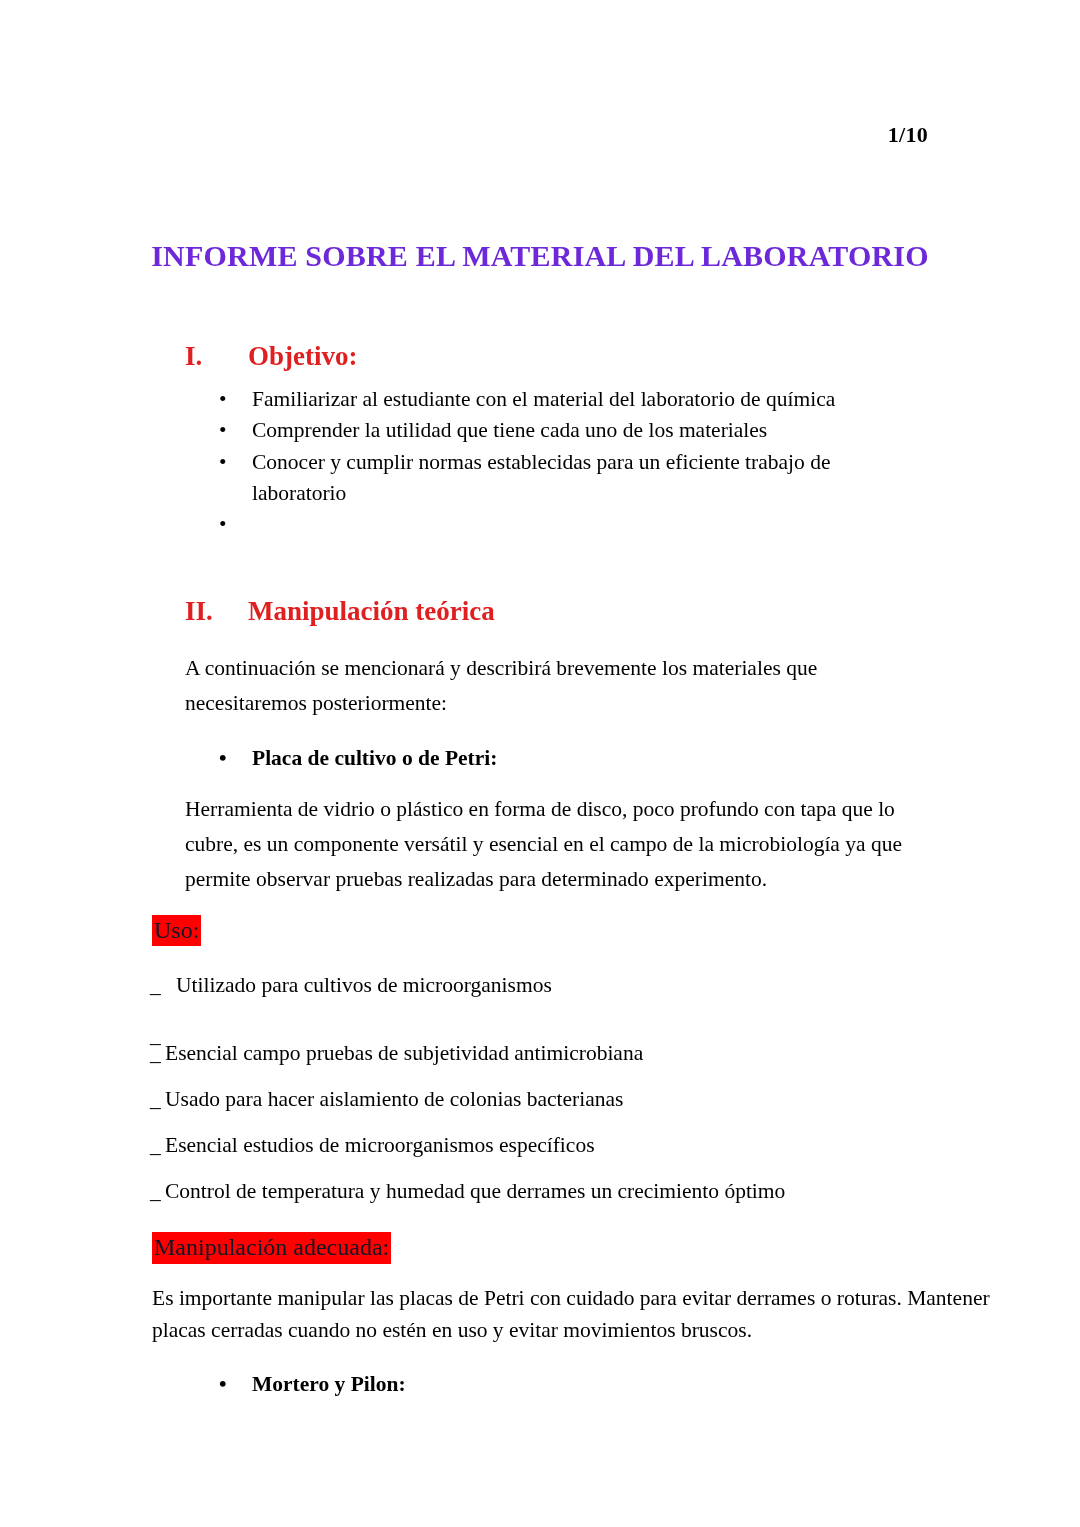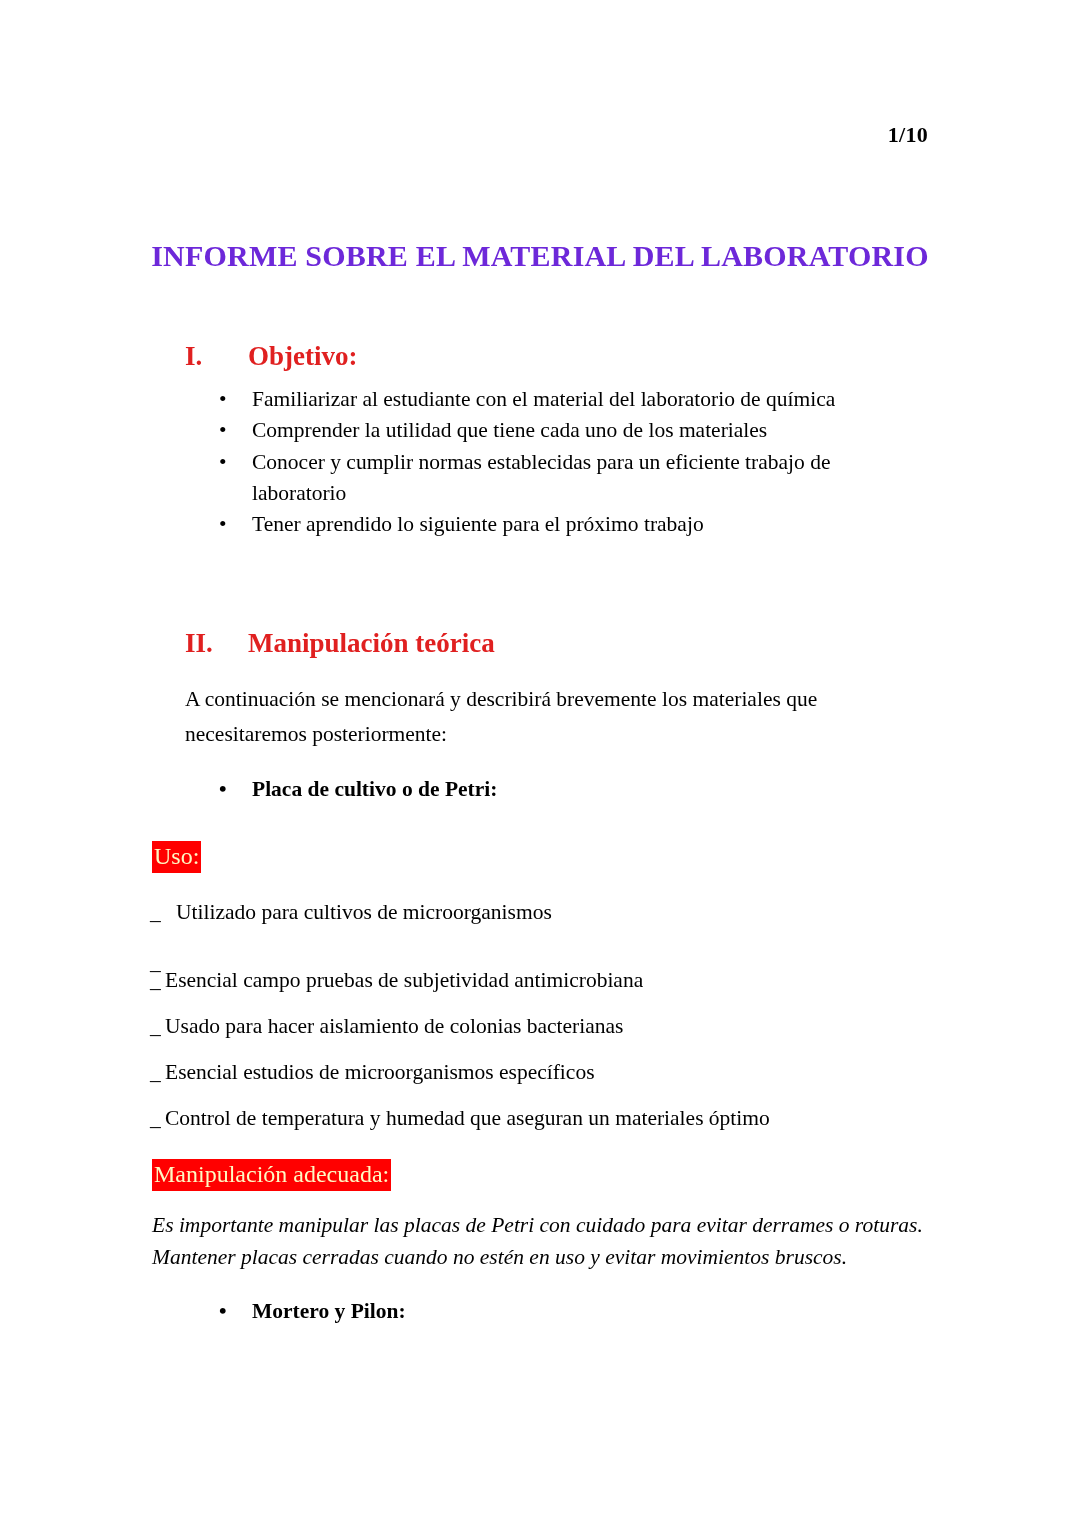--- a/index.html
+++ b/index.html
@@ -107,33 +107,32 @@
     line-height: 1.62;
     margin: 0;
     padding-left: 185px;
     padding-right: 158px;
     text-align: left;
   }
   .para.flush {
     padding-left: 152px;
     padding-right: 75px;
     line-height: 1.52;
-    font-style: italic;
   }
 
   
   .highlight-heading {
     padding-left: 152px;
     font-size: 24px;
     line-height: 1.2;
     margin: 0;
   }
   .highlight-heading .hl {
     background: #ff0000;
-    color: #fef9c3;
+    color: #0f172a;
     padding: 1px 2px 2px 2px;
     display: inline-block;
   }
 
   
   .dash-list {
     list-style: none;
     margin: 0;
     padding: 0;
   }
@@ -187,21 +186,20 @@
       <li>
         <span class="bullet-dot">•</span>
         <span>Comprender la utilidad que tiene cada uno de los materiales</span>
       </li>
       <li>
         <span class="bullet-dot">•</span>
         <span>Conocer y cumplir normas establecidas para un eficiente trabajo de laboratorio</span>
       </li>
       <li>
         <span class="bullet-dot">•</span>
-        <span>Tener aprendido lo siguiente para el próximo trabajo</span>
       </li>
     </ul>
 
     <div class="sp-56"></div>
 
     <div class="section-heading">
       <span class="numeral">II.</span>
       <span class="heading-text">Manipulación teórica</span>
     </div>
 
@@ -213,20 +211,21 @@
 
     <ul class="bullet-list bold-items">
       <li>
         <span class="bullet-dot">•</span>
         <span>Placa de cultivo o de Petri:</span>
       </li>
     </ul>
 
     <div class="sp-18"></div>
 
+    <p class="para">Herramienta de vidrio o plástico en forma de disco, poco profundo con tapa que lo cubre, es un componente versátil y esencial en el campo de la microbiología ya que permite observar pruebas realizadas para determinado experimento.</p>
 
     <div class="sp-18"></div>
 
     <p class="highlight-heading">
       <span class="hl">Uso:</span>
     </p>
 
     <div class="sp-26"></div>
 
     <ul class="dash-list">
@@ -249,21 +248,21 @@
         <span>Usado para hacer aislamiento de colonias bacterianas</span>
       </li>
       <div class="sp-18"></div>
       <li>
         <span class="dash-mark">_</span>
         <span>Esencial estudios de microorganismos específicos</span>
       </li>
       <div class="sp-18"></div>
       <li>
         <span class="dash-mark">_</span>
-        <span>Control de temperatura y humedad que aseguran un materiales óptimo</span>
+        <span>Control de temperatura y humedad que derrames un crecimiento óptimo</span>
       </li>
     </ul>
 
     <div class="sp-26"></div>
 
     <p class="highlight-heading">
       <span class="hl">Manipulación adecuada:</span>
     </p>
 
     <div class="sp-18"></div>

